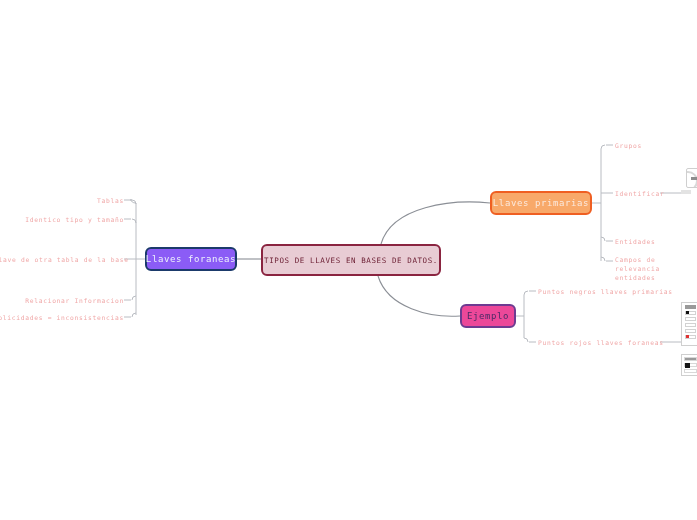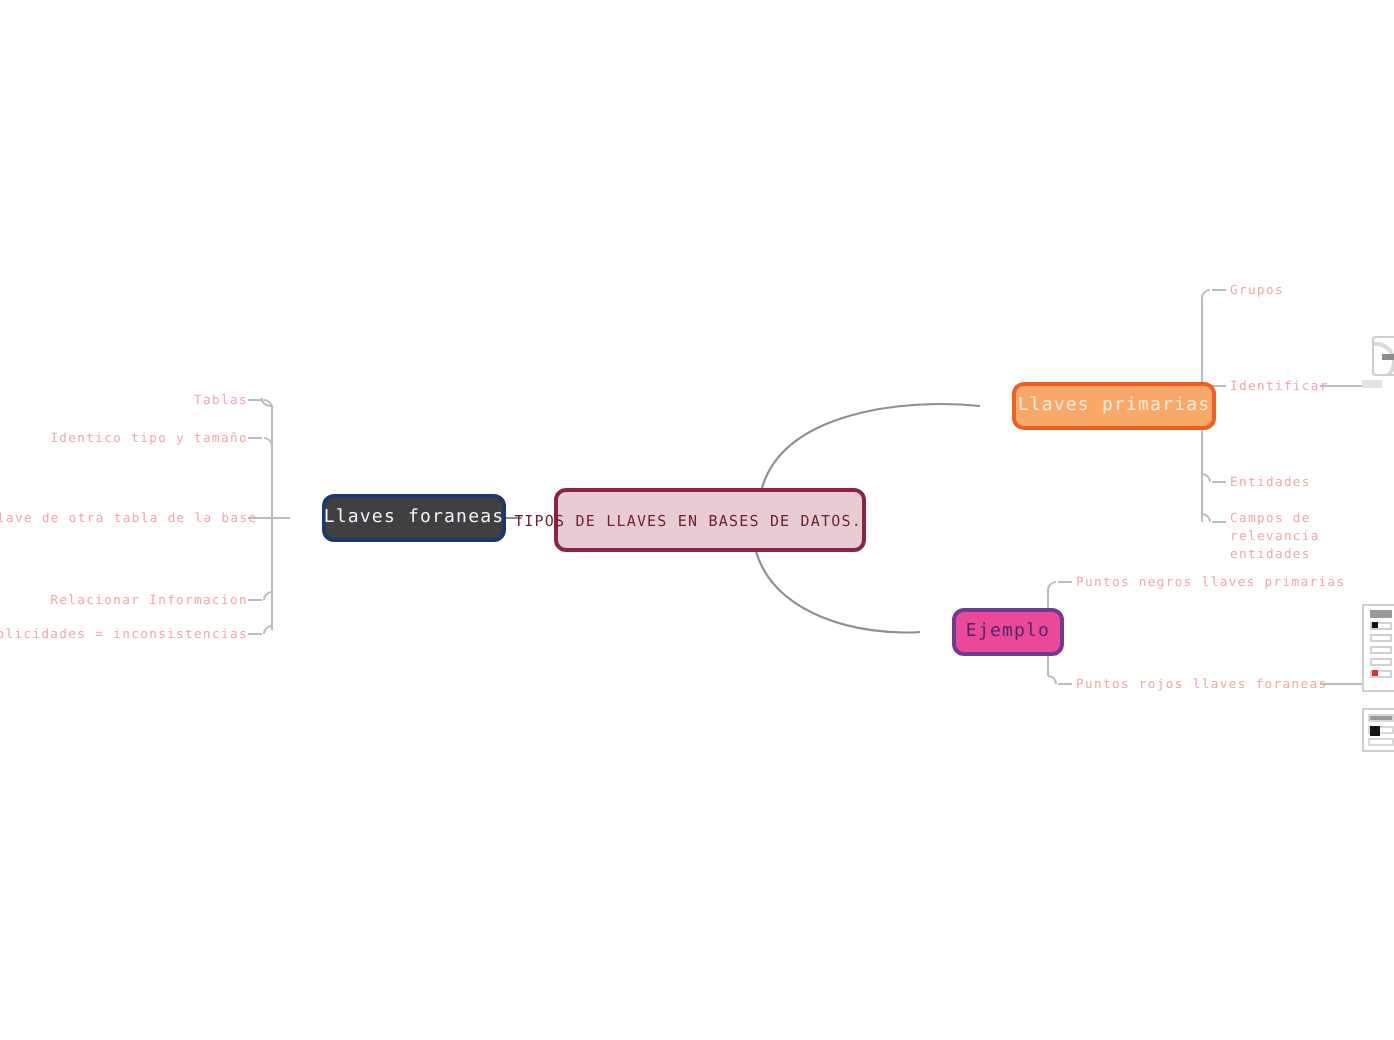--- a/index.html
+++ b/index.html
@@ -30,39 +30,37 @@
     box-sizing: border-box;
     display: flex;
     align-items: center;
     justify-content: center;
     border-radius: 6px;
     border-width: 2px;
     border-style: solid;
     letter-spacing: 0.6px;
     white-space: nowrap;
     z-index: 5;
-    margin-left: 16px;
   }
   .node-central {
     left: 261px;
     top: 244px;
-    width: 156px;
+    width: 180px;
     height: 32px;
     background: #e8ccd4;
     border-color: #8a2440;
     color: #6e2236;
     font-size: 7.5px;
-    justify-content: flex-end;
   }
   .node-blue {
     left: 145px;
     top: 247px;
     width: 92px;
     height: 24px;
-    background: #404040;
+    background: #8b5cf6;
     border-color: #1b3a6b;
     color: #eef4fc;
     font-size: 9px;
   }
   .node-orange {
     left: 490px;
     top: 191px;
     width: 102px;
     height: 24px;
     background: #f8a96a;

